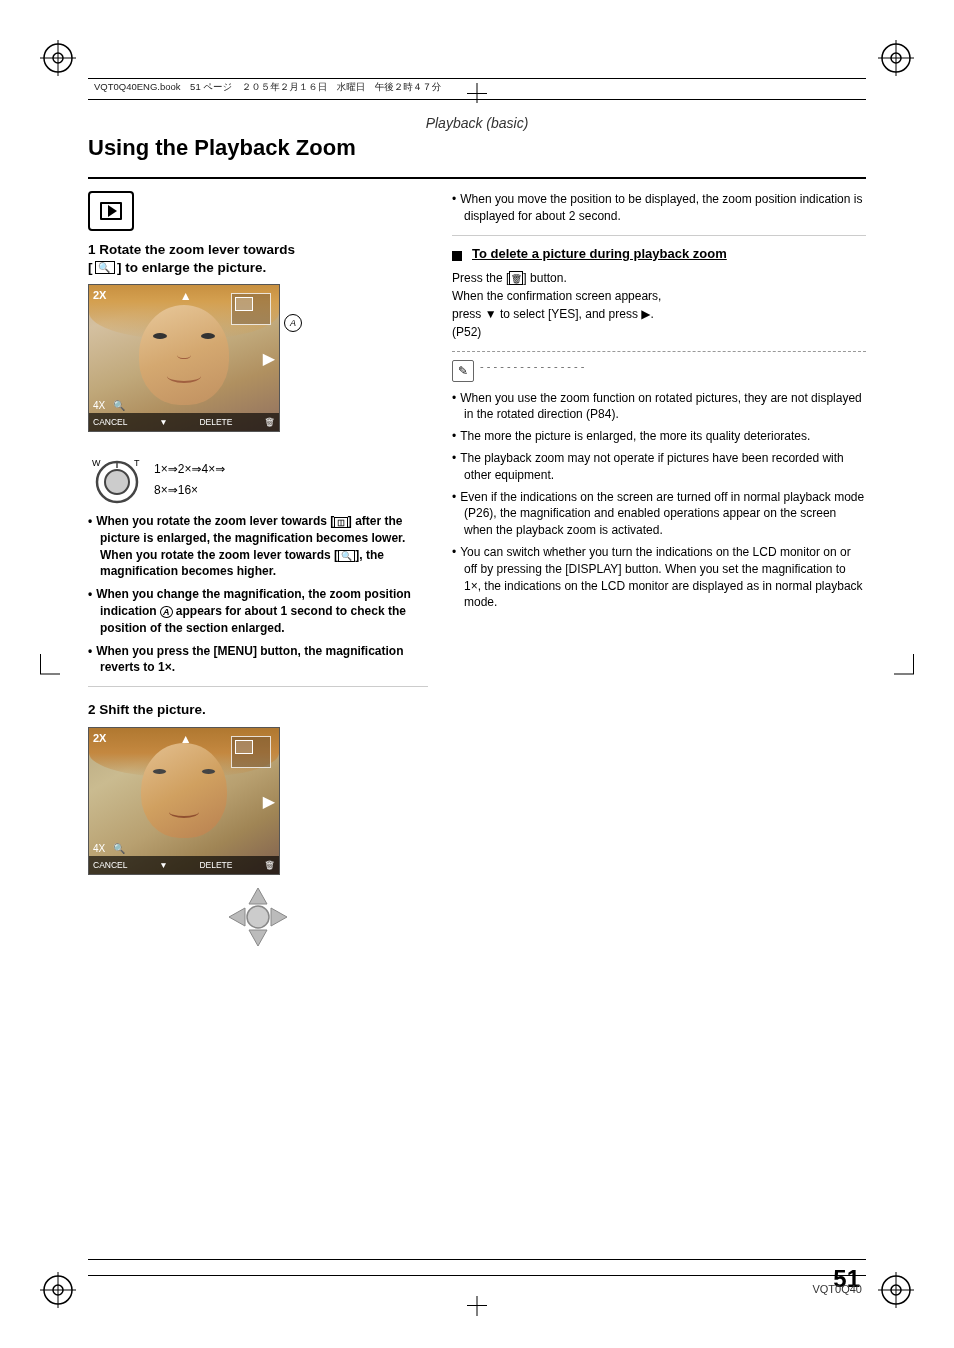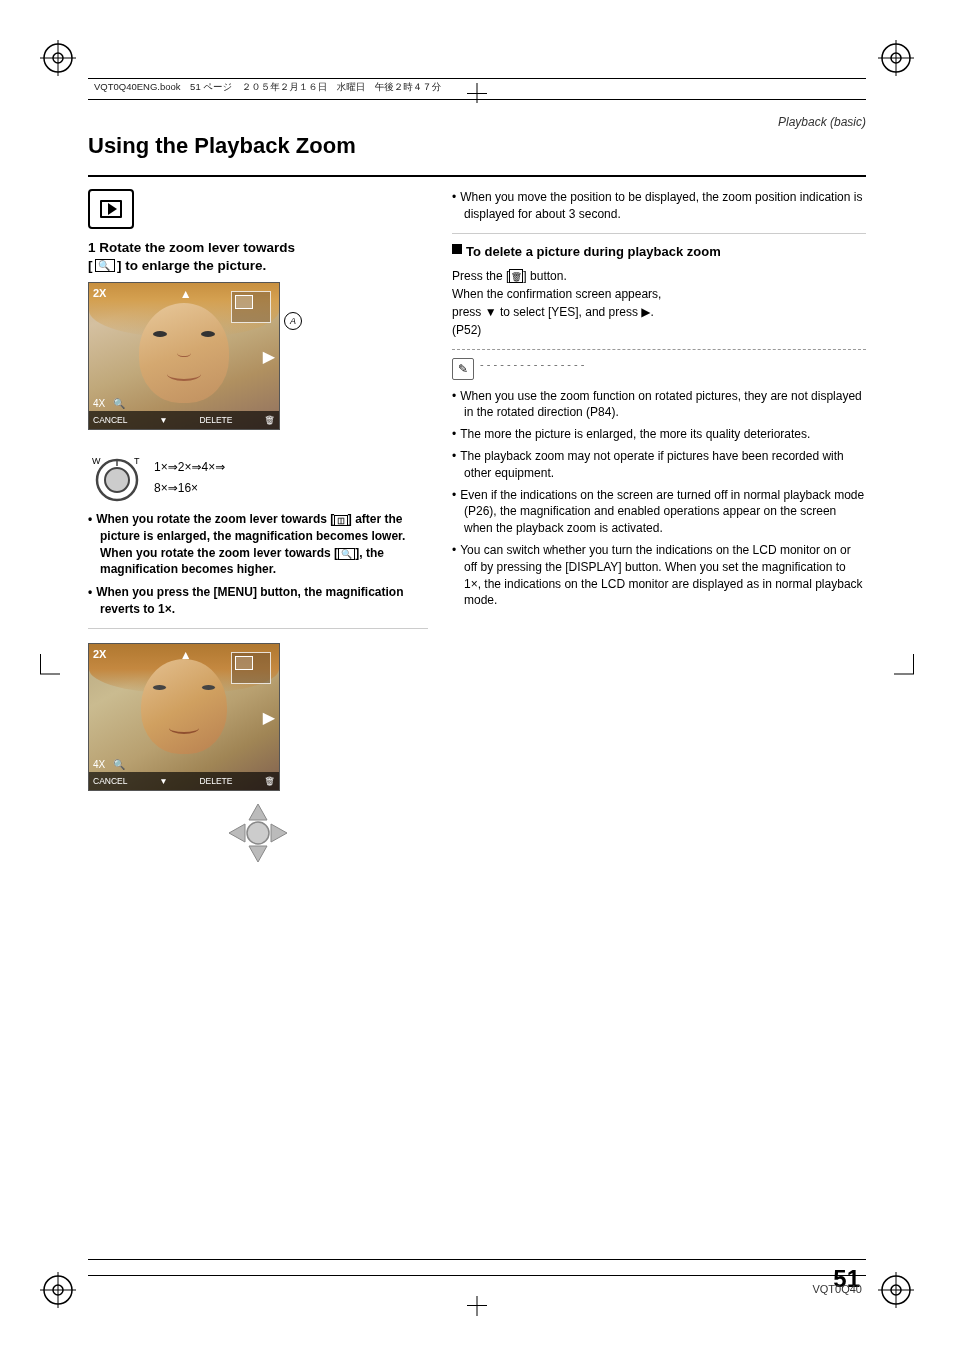--- a/index.html
+++ b/index.html
@@ -30,22 +30,22 @@
     .page-content {
       position: absolute;
       top: 115px;
       left: 88px;
       right: 88px;
       bottom: 90px;
     }
 
     
     .page-subtitle {
-      text-align: right;
-      font-size: 12px;
+      text-align: center;
+      font-size: 14px;
       font-style: italic;
       color: #333;
       margin-bottom: 4px;
     }
 
     
     .page-title {
       font-size: 22px;
       font-weight: bold;
       border-bottom: 2px solid #000;
@@ -283,27 +283,29 @@
         </div>
 
         <div style="font-size:12px;line-height:1.7;">
           1×⇒2×⇒4×⇒<br>8×⇒16×
         </div>
       </div>
 
       
       <ul class="bullet-list">
         <li>When you rotate the zoom lever towards [<span style="font-size:8px;border:1px solid #000;padding:0 2px;">◫</span>] after the picture is enlarged, the magnification becomes lower. When you rotate the zoom lever towards [<span style="font-size:9px;border:1px solid #000;padding:0 2px;">🔍</span>], the magnification becomes higher.</li>
+        <li>When you change the magnification, the zoom position indication <span style="font-style:italic;border:1px solid #000;border-radius:50%;padding:0 2px;font-size:9px;">A</span> appears for about 1 second to check the position of the section enlarged.</li>
         <li>When you press the [MENU] button, the magnification reverts to 1×.</li>
       </ul>
 
       <hr class="divider-line">
 
       
       <div class="step2-section">
+        <div class="step-heading">2 Shift the picture.</div>
 
         
         <div style="position:relative;display:inline-block;">
           <div class="camera-screen-2">
             <div style="width:100%;height:100%;background:linear-gradient(150deg,#b8a880 0%,#cabb90 25%,#b8a070 55%,#a08555 75%,#806050 100%);position:relative;">
 
               <div style="position:absolute;top:0;left:0;right:0;height:50px;background:linear-gradient(to bottom,#b07830 0%,#c48840,rgba(180,120,40,0) 100%);border-radius:0 0 55% 55%;"></div>
 
               <div style="position:absolute;top:15px;left:50%;transform:translateX(-50%);width:86px;height:95px;background:linear-gradient(150deg,#e4c090,#d0a060,#b88050);border-radius:50% 50% 45% 45%;overflow:hidden;">
                 <div style="position:absolute;top:26px;left:12px;width:13px;height:5px;background:#444;border-radius:50%;"></div>
@@ -346,26 +348,26 @@
 
             <circle cx="31" cy="31" r="11" fill="#ccc" stroke="#888" stroke-width="1.5"></circle>
           </svg>
         </div>
       </div>
     </div>
 
     <div class="col-right">
 
       <ul class="right-bullet-list">
-        <li>When you move the position to be displayed, the zoom position indication is displayed for about 3 second.</li>
+        <li>When you move the position to be displayed, the zoom position indication is displayed for about 2 second.</li>
       </ul>
 
       <hr class="divider-line">
 
-      <div style="display:flex;align-items:flex-start;gap:4px;font-weight:bold;font-size:13px;margin:8px 0 8px 0;">
+      <div style="display:flex;align-items:flex-end;gap:10px;font-weight:bold;font-size:13px;margin:8px 0 8px 0;text-decoration:underline;">
         <span style="display:inline-block;width:10px;height:10px;background:#000;"></span>
         <span>To delete a picture during playback zoom</span>
       </div>
 
       <div style="font-size:12px;line-height:1.5;margin-bottom:10px;">
         Press the [<span style="display:inline-block;width:14px;height:14px;border:1px solid #000;text-align:center;font-size:9px;line-height:14px;vertical-align:middle;">🗑</span>] button.<br>
         When the confirmation screen appears,<br>
         press ▼ to select [YES], and press ▶.<br>
         <span>(P52)</span>
       </div>

